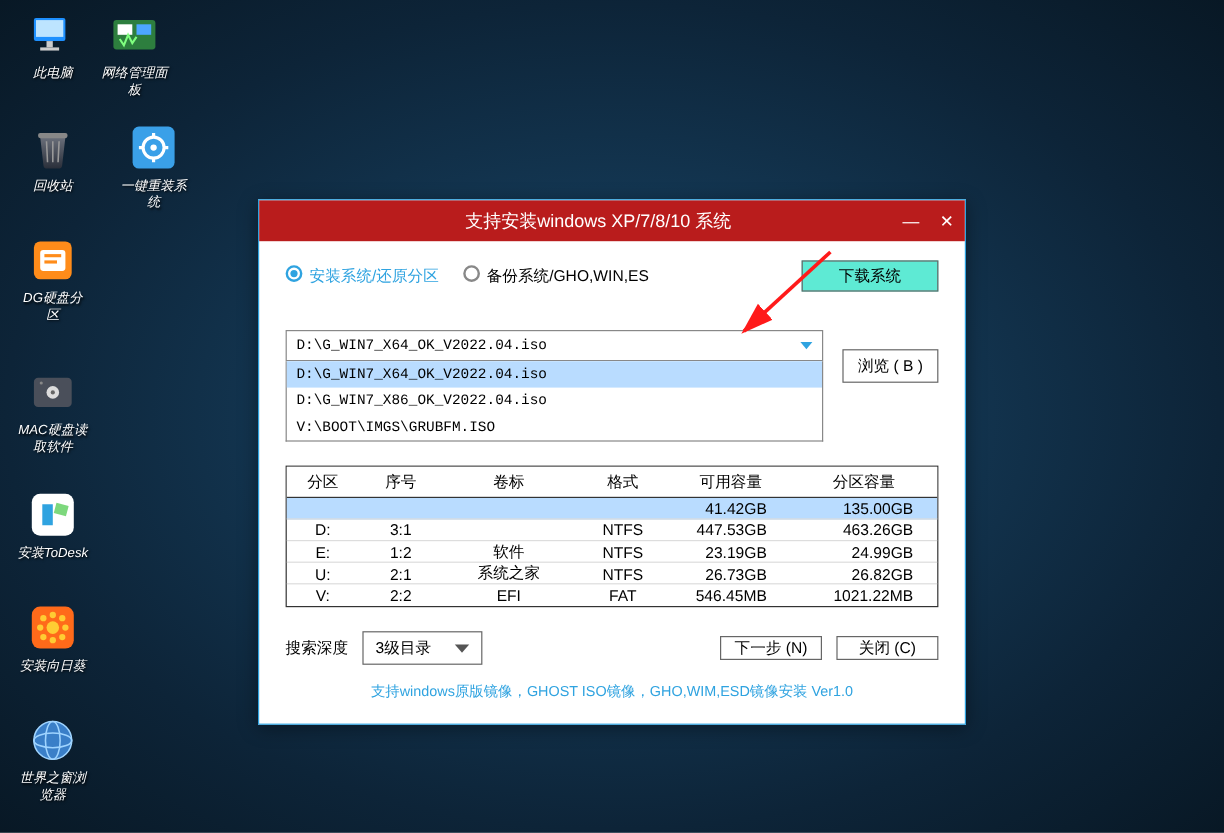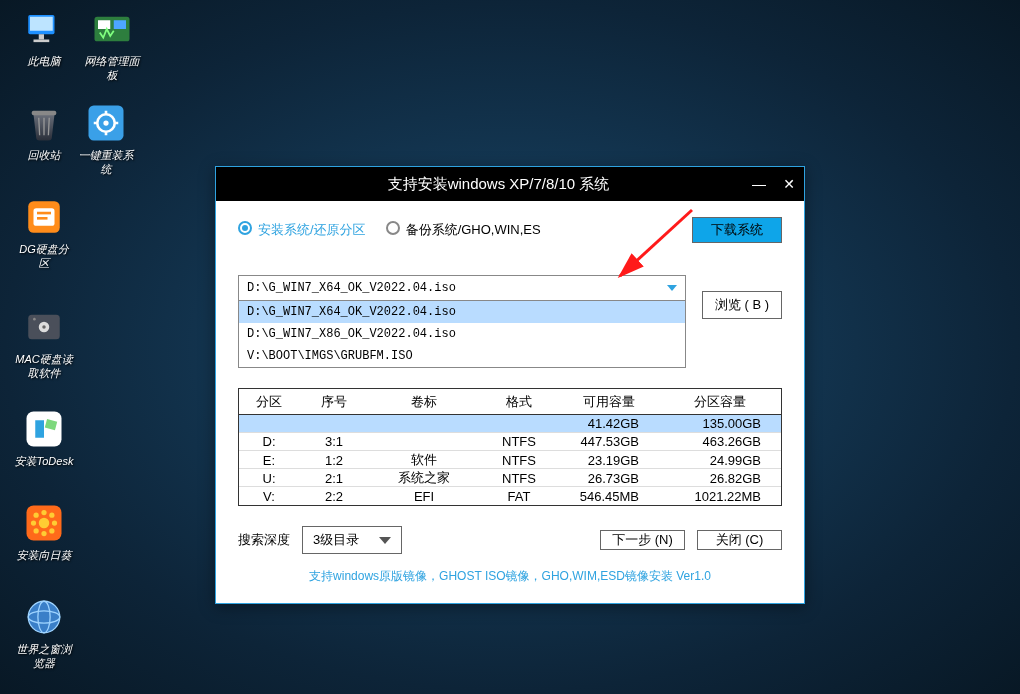--- a/index.html
+++ b/index.html
@@ -40,21 +40,21 @@
   .dialog {
     position: absolute;
     left: 215px;
     top: 166px;
     width: 590px;
     background: #fff;
     border: 1px solid #2fa3e0;
     box-shadow: 0 3px 15px rgba(0,0,0,0.4);
   }
   .titlebar {
-    background: #000000;
+    background: #b91c1c;
     color: #fff;
     height: 34px;
     display: flex;
     align-items: center;
     position: relative;
     padding-left: 37px;
   }
   .titlebar .title {
     flex: 1;
     text-align: center;
@@ -103,23 +103,23 @@
     content: "";
     width: 6px;
     height: 6px;
     background: #2fa3e0;
     border-radius: 50%;
   }
   .radio.selected .text { color: #2fa3e0; }
 
   .dl-btn {
     margin-left: auto;
-    padding: 3px 18px;
+    padding: 3px 30px;
     border: 1px solid #666;
-    background: #0ea5e9;
+    background: #5eead4;
     font-size: 13px;
     cursor: pointer;
   }
 
   .field-label {
     font-size: 13px;
     margin-bottom: 8px;
   }
 
   .path-row {
@@ -290,21 +290,21 @@
             <linearGradient id="g1" x1="0" y1="0" x2="0" y2="1">
               <stop offset="0" stop-color="#6a6f7a"></stop>
               <stop offset="1" stop-color="#2a2f3a"></stop>
             </linearGradient>
           </defs>
           <path d="M18 18 L19 38 M24 18 L24 38 M30 18 L29 38" stroke="#999" stroke-width="1.5"></path>
         </svg>
       </div>
       <div class="label">回收站</div>
     </div>
-    <div class="desktop-icon" style="left: 76px; top: 102px;">
+    <div class="desktop-icon" style="left: 98px; top: 102px;">
       <div class="icon-img">
         <svg width="42" height="42" viewBox="0 0 48 48">
           <rect x="4" y="4" width="40" height="40" rx="6" fill="#3aa0e8"></rect>
           <circle cx="24" cy="24" r="10" fill="none" stroke="#fff" stroke-width="3"></circle>
           <circle cx="24" cy="24" r="3" fill="#fff"></circle>
           <path d="M24 14 l0 -4 M34 24 l4 0 M24 34 l0 4 M14 24 l-4 0" stroke="#fff" stroke-width="3"></path>
         </svg>
       </div>
       <div class="label">一键重装系统</div>
     </div>

